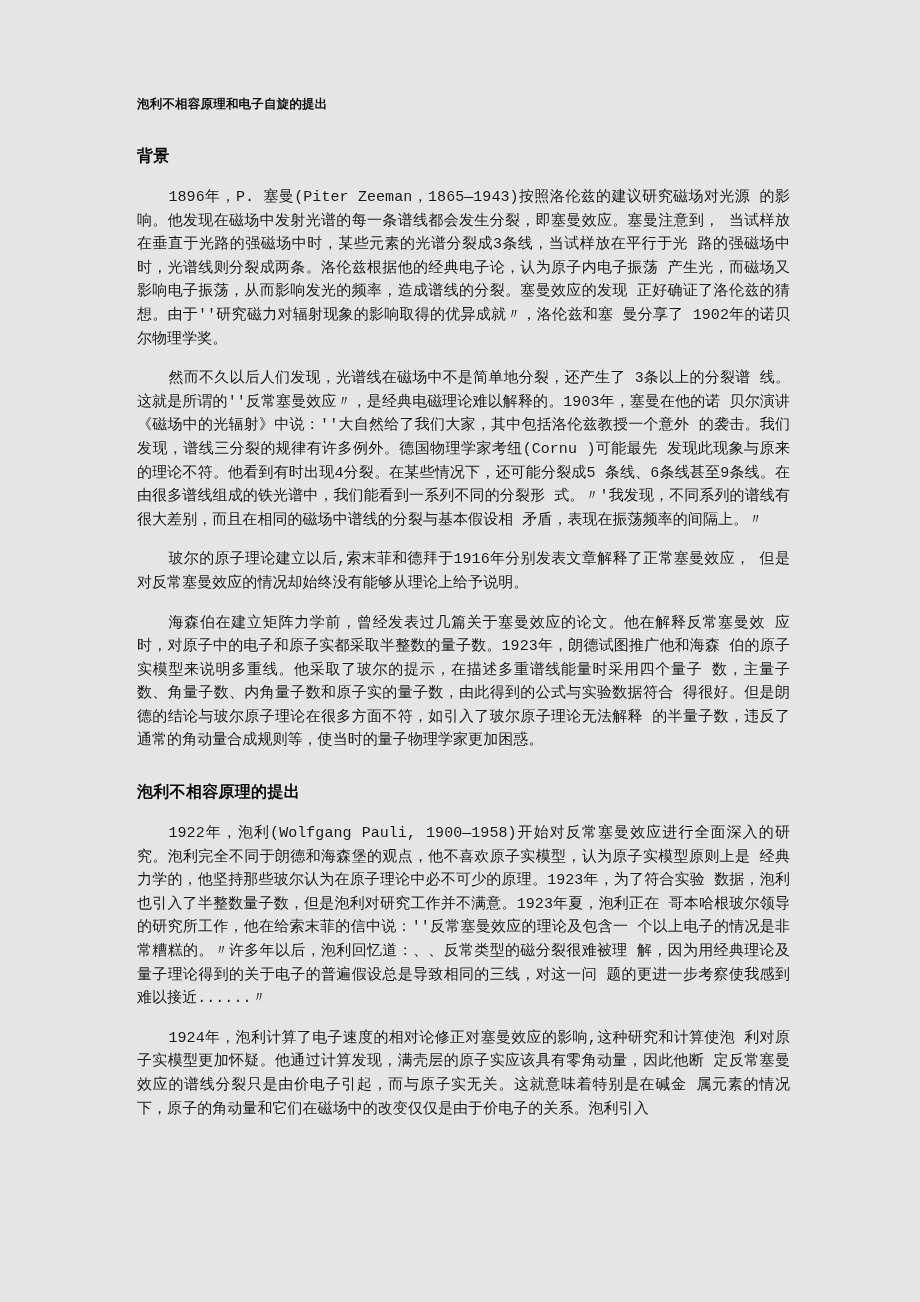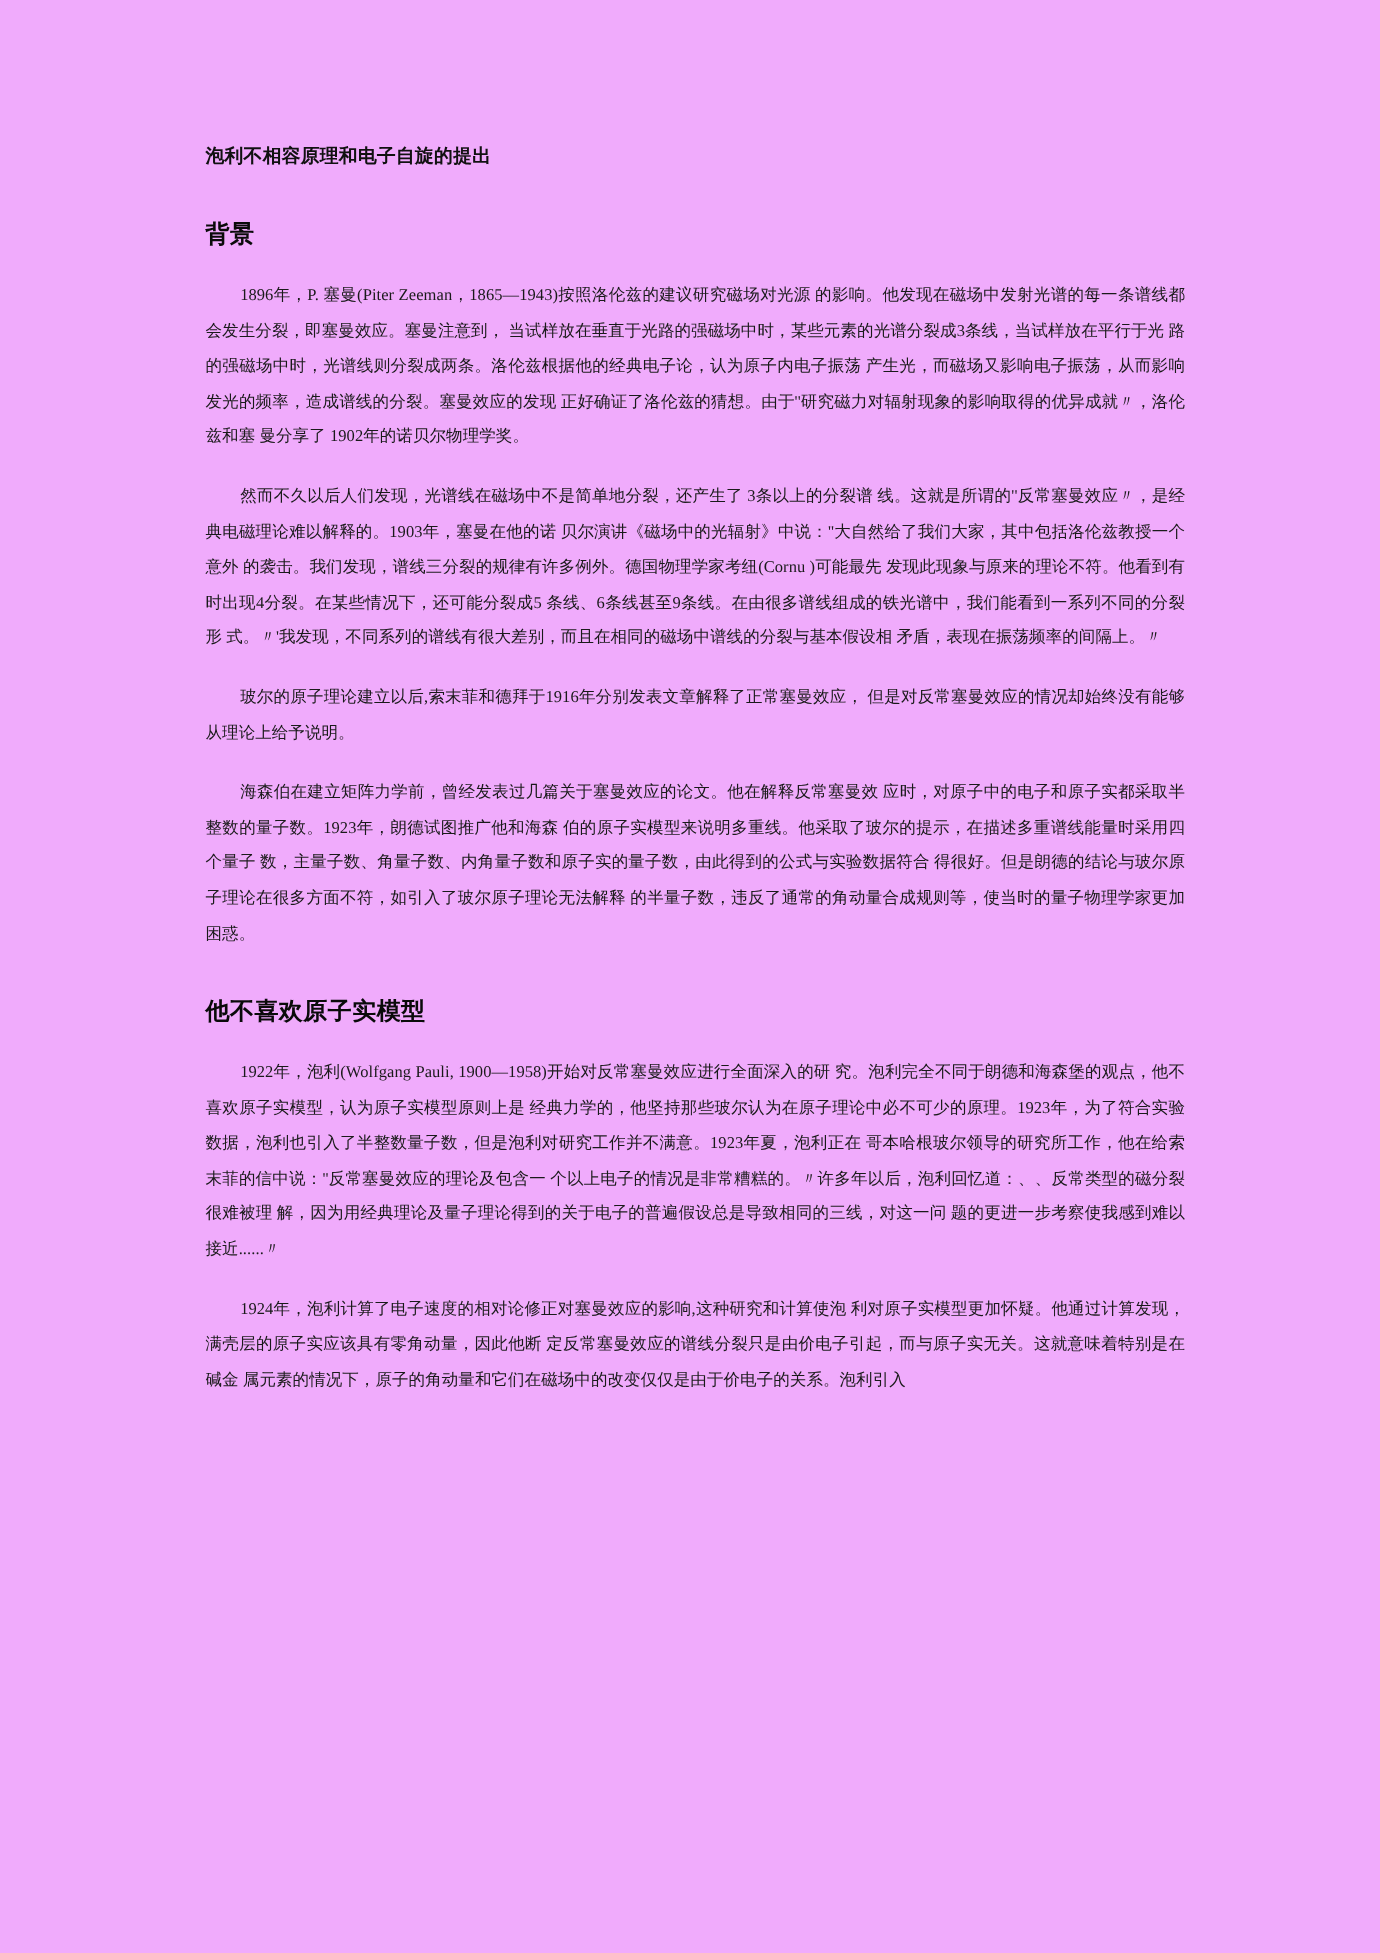--- a/index.html
+++ b/index.html
@@ -11,21 +11,21 @@
     width: 920px;
     height: 1302px;
     font-family: "DejaVu Sans", "Liberation Sans", sans-serif;
     color: #000000;
     overflow: hidden;
   }
   .page {
     position: relative;
     width: 920px;
     height: 1302px;
-    background: #f0abfc;
+    background: #e5e5e5;
     box-sizing: border-box;
   }
   .content {
     position: absolute;
     left: 137px;
     top: 96px;
     width: 653px;
   }
   .doc-title {
     font-family: "DejaVu Sans", "Liberation Sans", sans-serif;
@@ -42,22 +42,22 @@
     font-weight: bold;
     line-height: 26px;
     margin: 0 0 17px 0;
     letter-spacing: 0.3px;
     color: #0a0a0a;
   }
   .heading.second {
     margin-top: 26px;
   }
   p.para {
-    font-family: Liberation Serif, serif;
-    font-size: 11px;
+    font-family: Liberation Mono, monospace;
+    font-size: 15px;
     line-height: 23.6px;
     text-align: justify;
     text-justify: inter-character;
     text-align-last: left;
     margin: 0 0 16px 0;
     text-indent: 2.1em;
     word-break: break-all;
     letter-spacing: 0.05px;
     color: #1a1a1a;
   }
@@ -77,20 +77,20 @@
 
     <p class="para">1896年，P. 塞曼(Piter Zeeman，1865—1943)按照洛伦兹的建议研究磁场对光源 的影响。他发现在磁场中发射光谱的每一条谱线都会发生分裂，即塞曼效应。塞曼注意到， 当试样放在垂直于光路的强磁场中时，某些元素的光谱分裂成3条线，当试样放在平行于光 路的强磁场中时，光谱线则分裂成两条。洛伦兹根据他的经典电子论，认为原子内电子振荡 产生光，而磁场又影响电子振荡，从而影响发光的频率，造成谱线的分裂。塞曼效应的发现 正好确证了洛伦兹的猜想。由于''研究磁力对辐射现象的影响取得的优异成就〃，洛伦兹和塞 曼分享了 1902年的诺贝尔物理学奖。</p>
 
     <p class="para">然而不久以后人们发现，光谱线在磁场中不是简单地分裂，还产生了 3条以上的分裂谱 线。这就是所谓的''反常塞曼效应〃，是经典电磁理论难以解释的。1903年，塞曼在他的诺 贝尔演讲《磁场中的光辐射》中说：''大自然给了我们大家，其中包括洛伦兹教授一个意外 的袭击。我们发现，谱线三分裂的规律有许多例外。德国物理学家考纽(Cornu )可能最先 发现此现象与原来的理论不符。他看到有时出现4分裂。在某些情况下，还可能分裂成5 条线、6条线甚至9条线。在由很多谱线组成的铁光谱中，我们能看到一系列不同的分裂形 式。〃'我发现，不同系列的谱线有很大差别，而且在相同的磁场中谱线的分裂与基本假设相 矛盾，表现在振荡频率的间隔上。〃</p>
 
     <p class="para">玻尔的原子理论建立以后,索末菲和德拜于1916年分别发表文章解释了正常塞曼效应， 但是对反常塞曼效应的情况却始终没有能够从理论上给予说明。</p>
 
 
     <p class="para">海森伯在建立矩阵力学前，曾经发表过几篇关于塞曼效应的论文。他在解释反常塞曼效 应时，对原子中的电子和原子实都采取半整数的量子数。1923年，朗德试图推广他和海森 伯的原子实模型来说明多重线。他采取了玻尔的提示，在描述多重谱线能量时采用四个量子 数，主量子数、角量子数、内角量子数和原子实的量子数，由此得到的公式与实验数据符合 得很好。但是朗德的结论与玻尔原子理论在很多方面不符，如引入了玻尔原子理论无法解释 的半量子数，违反了通常的角动量合成规则等，使当时的量子物理学家更加困惑。</p>
 
-    <h2 class="heading second">他不喜欢原子实模型</h2>
+    <h2 class="heading second">泡利不相容原理的提出</h2>
 
     <p class="para">1922年，泡利(Wolfgang Pauli, 1900—1958)开始对反常塞曼效应进行全面深入的研 究。泡利完全不同于朗德和海森堡的观点，他不喜欢原子实模型，认为原子实模型原则上是 经典力学的，他坚持那些玻尔认为在原子理论中必不可少的原理。1923年，为了符合实验 数据，泡利也引入了半整数量子数，但是泡利对研究工作并不满意。1923年夏，泡利正在 哥本哈根玻尔领导的研究所工作，他在给索末菲的信中说：''反常塞曼效应的理论及包含一 个以上电子的情况是非常糟糕的。〃许多年以后，泡利回忆道：、、反常类型的磁分裂很难被理 解，因为用经典理论及量子理论得到的关于电子的普遍假设总是导致相同的三线，对这一问 题的更进一步考察使我感到难以接近......〃</p>
 
     <p class="para">1924年，泡利计算了电子速度的相对论修正对塞曼效应的影响,这种研究和计算使泡 利对原子实模型更加怀疑。他通过计算发现，满壳层的原子实应该具有零角动量，因此他断 定反常塞曼效应的谱线分裂只是由价电子引起，而与原子实无关。这就意味着特别是在碱金 属元素的情况下，原子的角动量和它们在磁场中的改变仅仅是由于价电子的关系。泡利引入</p>
 
   </div>
 </div>
 
 </body></html>

